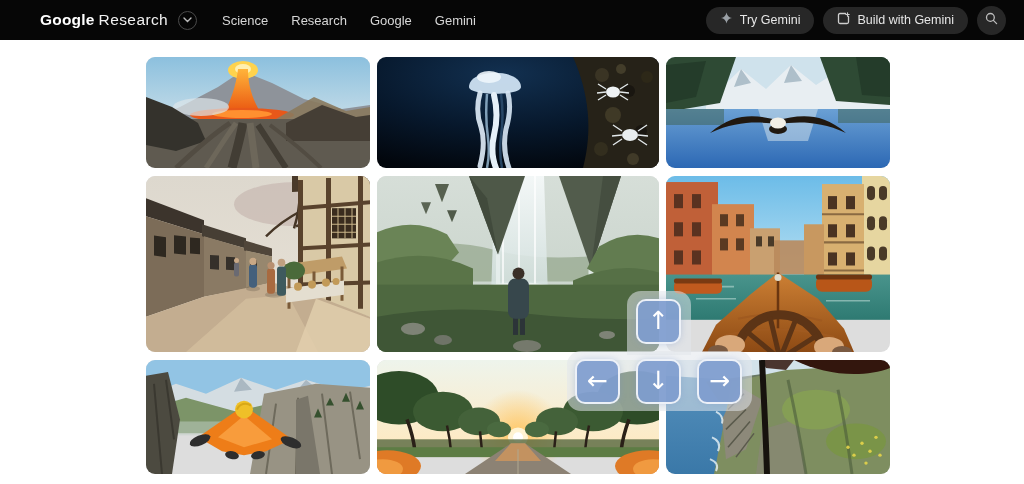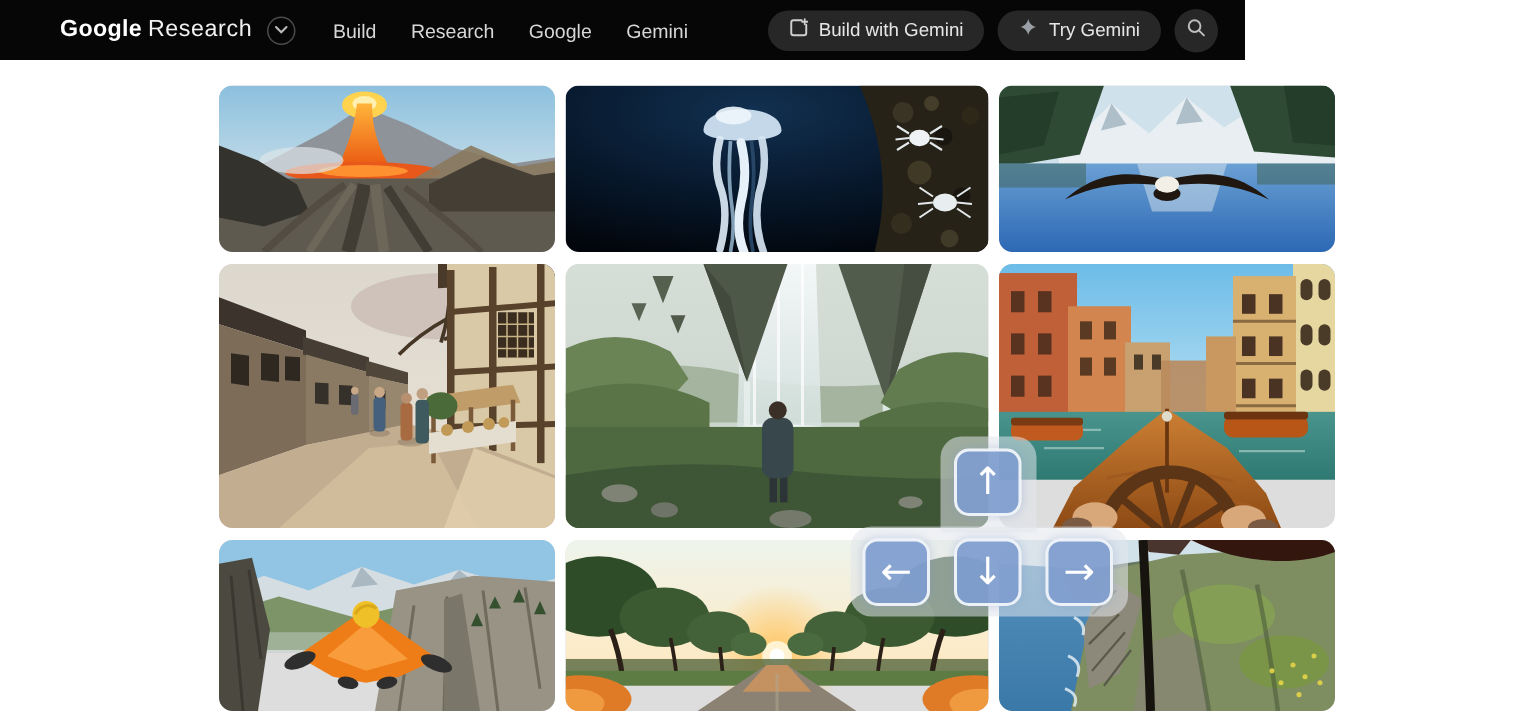--- a/index.html
+++ b/index.html
@@ -1,19 +1,19 @@
 <!DOCTYPE html>
 <html><head>
 <meta charset="utf-8">
 <style>
   * { margin:0; padding:0; box-sizing:border-box; }
   html,body { width:1024px; height:484px; background:#ffffff; overflow:hidden;
               font-family:"Liberation Sans", sans-serif; }
   
-  .header { position:absolute; left:0; top:0; width:830px; height:40px; background:#060606;
+  .header { position:absolute; left:0; top:0; width:1024px; height:40px; background:#060606;
             display:flex; align-items:center; z-index:50; }
   .logo { position:absolute; left:40px; top:0; height:40px; display:flex; align-items:center; gap:4px; cursor:pointer; }
   .logo .brand { color:#fff; font-size:15.5px; font-weight:700; letter-spacing:.2px; }
   .logo .product { color:#f1f1f1; font-size:15.5px; font-weight:300; letter-spacing:.4px; }
   .logo-chevron { width:19px; height:19px; border:1px solid #4a4a4a; border-radius:50%;
                   display:flex; align-items:center; justify-content:center; margin-left:6px; }
   .logo-chevron svg { display:block; }
   .nav { position:absolute; left:222px; top:0; height:40px; display:flex; align-items:center; gap:23px; }
   .nav a { color:#d7d7d7; font-size:13px; text-decoration:none; cursor:pointer; }
   .header-right { position:absolute; right:18px; top:0; height:40px; display:flex; align-items:center; gap:9px; }
@@ -50,42 +50,42 @@
   <div class="logo">
     <span class="brand">Google</span>
     <span class="product">Research</span>
     <span class="logo-chevron">
       <svg width="9" height="6" viewBox="0 0 9 6">
           <path d="M1 1 L4.5 4.5 L8 1" stroke="#bbbbbb" stroke-width="1.4" fill="none" stroke-linecap="round"></path>
         </svg>
     </span>
   </div>
   <nav class="nav">
-    <a>Build</a>
+    <a>Science</a>
     <a>Research</a>
     <a>Google</a>
     <a>Gemini</a>
   </nav>
   <div class="header-right">
     <button class="pill">
       <span>
         <svg width="13" height="13" viewBox="0 0 13 13">
+            <path d="M6.5 0.5 C6.9 3.4 9.1 5.6 12 6 C9.1 6.4 6.9 8.6 6.5 11.5 C6.1 8.6 3.9 6.4 1 6 C3.9 5.6 6.1 3.4 6.5 0.5 Z" fill="#9aa0a6"></path>
+          </svg>
+      </span>
+      <span>Try Gemini</span>
+    </button>
+    <button class="pill">
+      <span>
+        <svg width="13" height="13" viewBox="0 0 13 13">
             <path d="M8.5 1.5 H3 Q1.5 1.5 1.5 3 V10 Q1.5 11.5 3 11.5 H10 Q11.5 11.5 11.5 10 V4.5" stroke="#cfcfcf" stroke-width="1.3" fill="none" stroke-linecap="round"></path>
             <path d="M10.5 0.8 V4.2 M8.8 2.5 H12.2" stroke="#cfcfcf" stroke-width="1.2" stroke-linecap="round"></path>
           </svg>
       </span>
       <span>Build with Gemini</span>
-    </button>
-    <button class="pill">
-      <span>
-        <svg width="13" height="13" viewBox="0 0 13 13">
-            <path d="M6.5 0.5 C6.9 3.4 9.1 5.6 12 6 C9.1 6.4 6.9 8.6 6.5 11.5 C6.1 8.6 3.9 6.4 1 6 C3.9 5.6 6.1 3.4 6.5 0.5 Z" fill="#9aa0a6"></path>
-          </svg>
-      </span>
-      <span>Try Gemini</span>
     </button>
     <button class="round-btn">
       <span>
         <svg width="13" height="13" viewBox="0 0 13 13">
             <circle cx="5.4" cy="5.4" r="3.9" stroke="#bdbdbd" stroke-width="1.3" fill="none"></circle>
             <path d="M8.4 8.4 L11.6 11.6" stroke="#bdbdbd" stroke-width="1.3" stroke-linecap="round"></path>
           </svg>
       </span>
     </button>
   </div>

